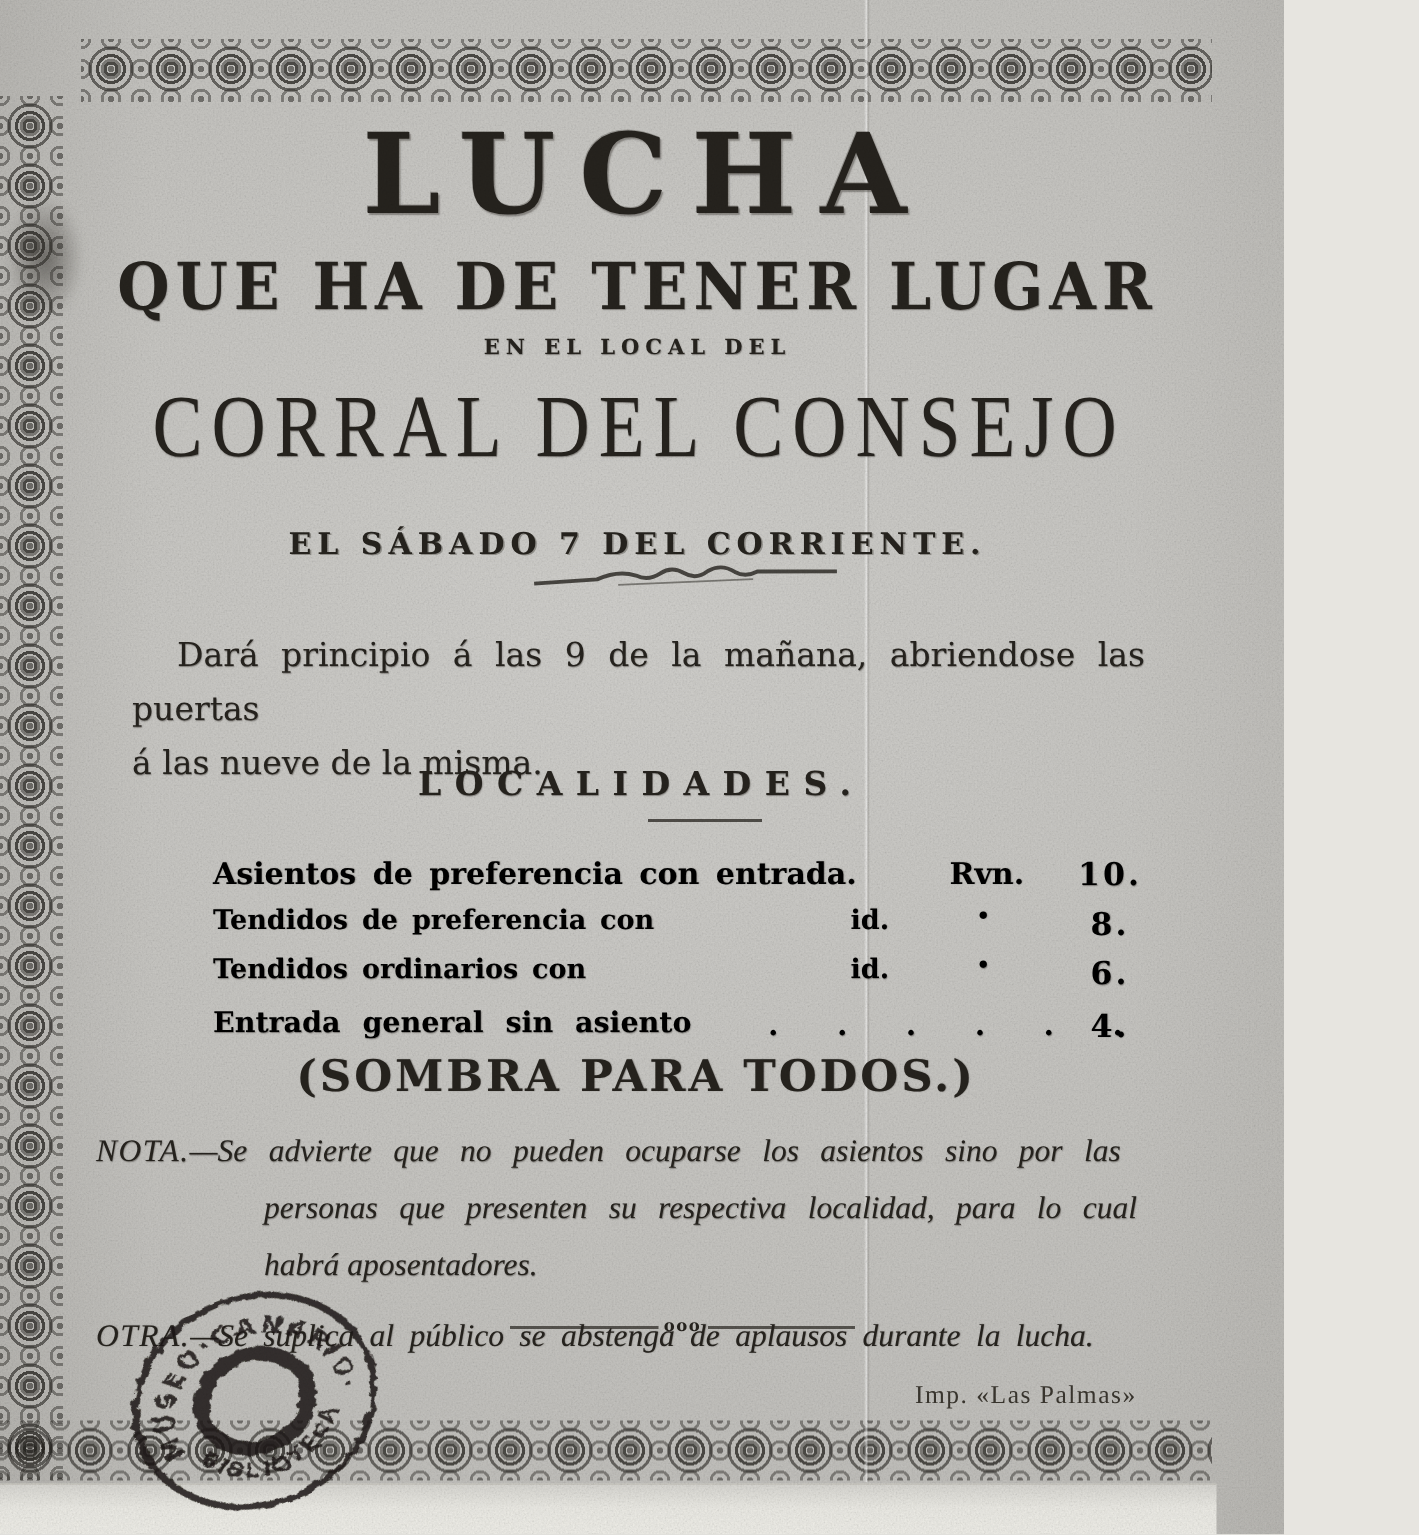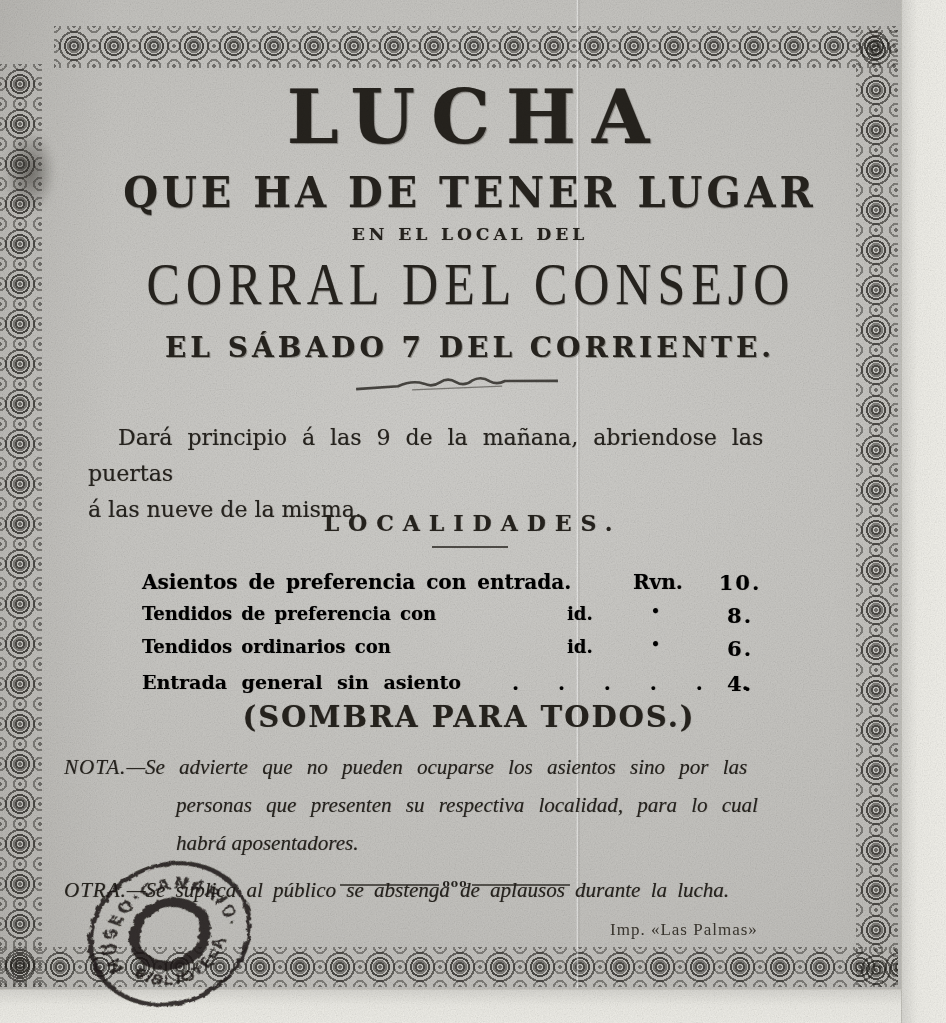--- a/index.html
+++ b/index.html
@@ -1,17 +1,17 @@
 <!DOCTYPE html>
 <html><head>
 <meta charset="utf-8">
 <style>
   html,body{margin:0;padding:0;background:#e7e5e0;}
   .poster{
-    position:relative;width:946px;height:1023px;overflow:hidden;
+    position:relative;width:856px;height:1023px;overflow:hidden;
     background:#cbcac6;
     font-family:"DejaVu Serif","Liberation Serif",serif;
     color:#2a2722;
   }
   
   .shade{
     position:absolute;inset:0;pointer-events:none;
     background:
       radial-gradient(ellipse 120% 90% at 48% 40%, rgba(255,255,255,.10), rgba(70,66,60,.12) 95%),
       linear-gradient(to right, rgba(90,86,80,.10), rgba(0,0,0,0) 12%, rgba(0,0,0,0) 88%, rgba(120,116,108,.08));
@@ -49,24 +49,24 @@
     position:absolute;left:0;top:989px;right:45px;height:34px;z-index:4;
     background:linear-gradient(to bottom,#d8d7d2,#ecebe5 45%,#efeee8);
     border-top:1px solid rgba(110,106,98,.28);
   }
   
   .txt{position:absolute;left:46px;right:56px;text-align:center;z-index:5;}
   .ink{color:#26231e;text-shadow:.4px .4px .8px rgba(40,36,30,.45);}
   .title{top:74px;font-size:74px;font-weight:bold;letter-spacing:16px;padding-left:16px;
     font-family:"DejaVu Serif",serif;text-shadow:1px 1px 1px rgba(40,36,30,.4),-0.5px -0.5px 0 rgba(40,36,30,.3);}
   .subtitle{top:168px;font-size:40px;font-weight:bold;letter-spacing:4px;padding-left:4px;transform:scaleY(1.08);}
-  .local-intro{top:224px;font-size:17px;font-weight:bold;letter-spacing:4px;padding-left:4px;}
+  .local-intro{top:224px;font-size:14px;font-weight:bold;letter-spacing:4px;padding-left:4px;}
   .venue{top:250px;font-size:50px;font-weight:normal;letter-spacing:6px;padding-left:6px;
     font-family:"Liberation Serif",serif;transform:scaleY(1.18);transform-origin:top center;}
-  .date-line{top:331px;font-size:28px;font-weight:bold;letter-spacing:4px;padding-left:4px;
+  .date-line{top:350px;font-size:20px;font-weight:bold;letter-spacing:4px;padding-left:4px;
     text-shadow:1px 1px 0 rgba(40,36,30,.35);}
   .squiggle{position:absolute;left:352px;top:374px;width:210px;height:20px;z-index:5;transform:rotate(-1.2deg);}
   .intro{position:absolute;left:88px;top:420px;width:775px;z-index:5;
     font-size:22px;line-height:36px;text-align:left;}
   .intro .l1{text-indent:30px;word-spacing:8px;}
   .section-head{top:510px;font-size:22px;font-weight:bold;letter-spacing:9px;padding-left:9px;}
   .section-rule{position:absolute;left:432px;top:546px;width:76px;height:2px;background:rgba(38,35,30,.75);z-index:5;}
   
   .prices{position:absolute;left:142px;top:570px;width:660px;z-index:5;
     font-weight:bold;color:#000000;}

